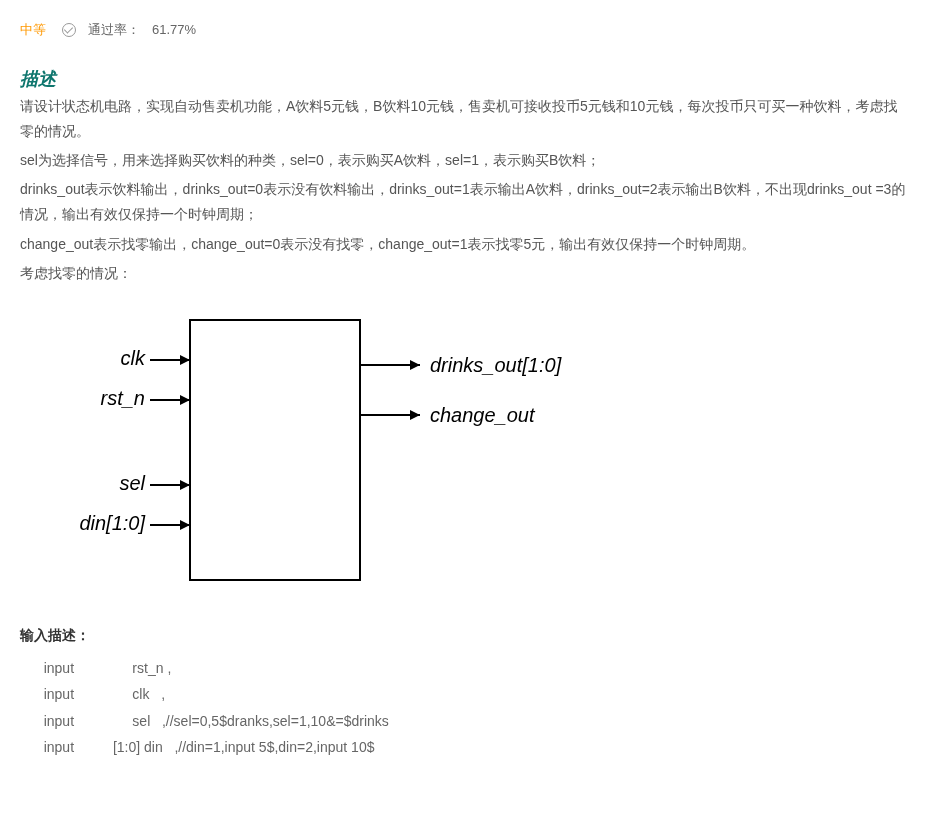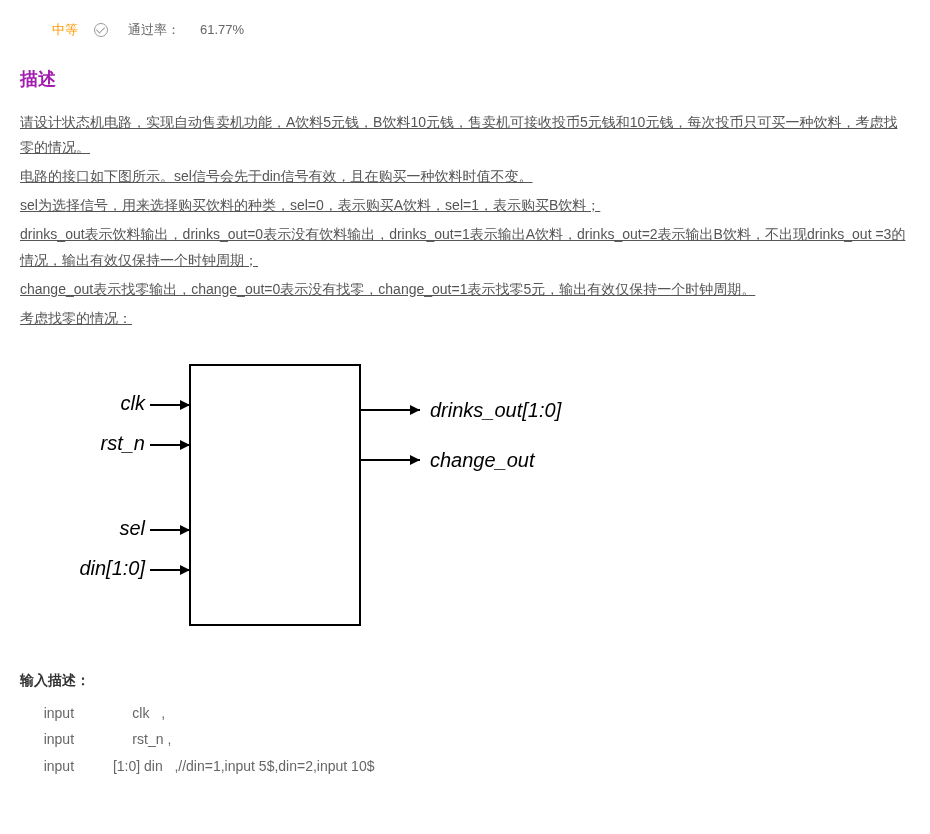--- a/index.html
+++ b/index.html
@@ -13,32 +13,31 @@
       padding: 20px;
       color: #333;
       font-size: 14px;
       line-height: 1.6;
     }
     .meta-row {
       display: flex;
       align-items: center;
       gap: 16px;
       margin-bottom: 24px;
-      margin-left: 32px;
     }
     .difficulty {
       color: #ff9800;
       font-size: 13px;
     }
     .pass-rate {
       color: #666;
       font-size: 13px;
       display: flex;
       align-items: center;
-      gap: 20px;
+      gap: 12px;
     }
     .check-icon {
       display: inline-block;
       width: 14px;
       height: 14px;
       border: 1.5px solid #999;
       border-radius: 50%;
       position: relative;
     }
     .check-icon::after {
@@ -48,29 +47,28 @@
       top: 1px;
       width: 4px;
       height: 7px;
       border-right: 1.5px solid #999;
       border-bottom: 1.5px solid #999;
       transform: rotate(45deg);
     }
     h2.section-title {
       font-size: 18px;
       font-weight: bold;
-      color: #a21caf;
-      margin-bottom: 16px;
+      color: #0f766e;
       margin-top: 8px;
+      font-style: italic;
     }
     .description p {
       color: #555;
       margin-bottom: 4px;
       line-height: 1.8;
-      text-decoration: underline;
     }
     .diagram {
       margin: 24px 0;
       padding-left: 20px;
       font-style: italic;
     }
     .io-section {
       margin-top: 28px;
     }
     .io-title {
@@ -96,21 +94,20 @@
     <span class="check-icon"></span>
     <span>通过率：</span>
       <span>61.77%</span>
   </span>
 </div>
 
 <h2 class="section-title">描述</h2>
 
 <div class="description">
   <p>请设计状态机电路，实现自动售卖机功能，A饮料5元钱，B饮料10元钱，售卖机可接收投币5元钱和10元钱，每次投币只可买一种饮料，考虑找零的情况。</p>
-  <p>电路的接口如下图所示。sel信号会先于din信号有效，且在购买一种饮料时值不变。</p>
   <p>sel为选择信号，用来选择购买饮料的种类，sel=0，表示购买A饮料，sel=1，表示购买B饮料；</p>
   <p>drinks_out表示饮料输出，drinks_out=0表示没有饮料输出，drinks_out=1表示输出A饮料，drinks_out=2表示输出B饮料，不出现drinks_out =3的情况，输出有效仅保持一个时钟周期；</p>
   <p>change_out表示找零输出，change_out=0表示没有找零，change_out=1表示找零5元，输出有效仅保持一个时钟周期。</p>
   <p>考虑找零的情况：</p>
 </div>
 
 <div class="diagram">
   <svg width="560" height="280" viewBox="0 0 560 280">
     <rect x="150" y="10" width="170" height="260" fill="none" stroke="#000" stroke-width="2"></rect>
 
@@ -135,14 +132,14 @@
     <text x="390" y="62" text-anchor="start" font-size="20" fill="#000" font-family="Arial">drinks_out[1:0]</text>
 
     <line x1="320" y1="105" x2="380" y2="105" stroke="#000" stroke-width="2"></line>
     <polygon points="380,105 370,100 370,110" fill="#000"></polygon>
     <text x="390" y="112" text-anchor="start" font-size="20" fill="#000" font-family="Arial">change_out</text>
   </svg>
 </div>
 
 <div class="io-section">
   <div class="io-title">输入描述：</div>
-  <div class="io-lines"><div>   input               clk   ,</div><div>   input               rst_n ,</div><div>   input          [1:0] din   ,//din=1,input 5$,din=2,input 10$</div></div>
+  <div class="io-lines"><div>   input               rst_n ,</div><div>   input               clk   ,</div><div>   input               sel   ,//sel=0,5$dranks,sel=1,10&amp;=$drinks</div><div>   input          [1:0] din   ,//din=1,input 5$,din=2,input 10$</div></div>
 </div>
 
 </body></html>

